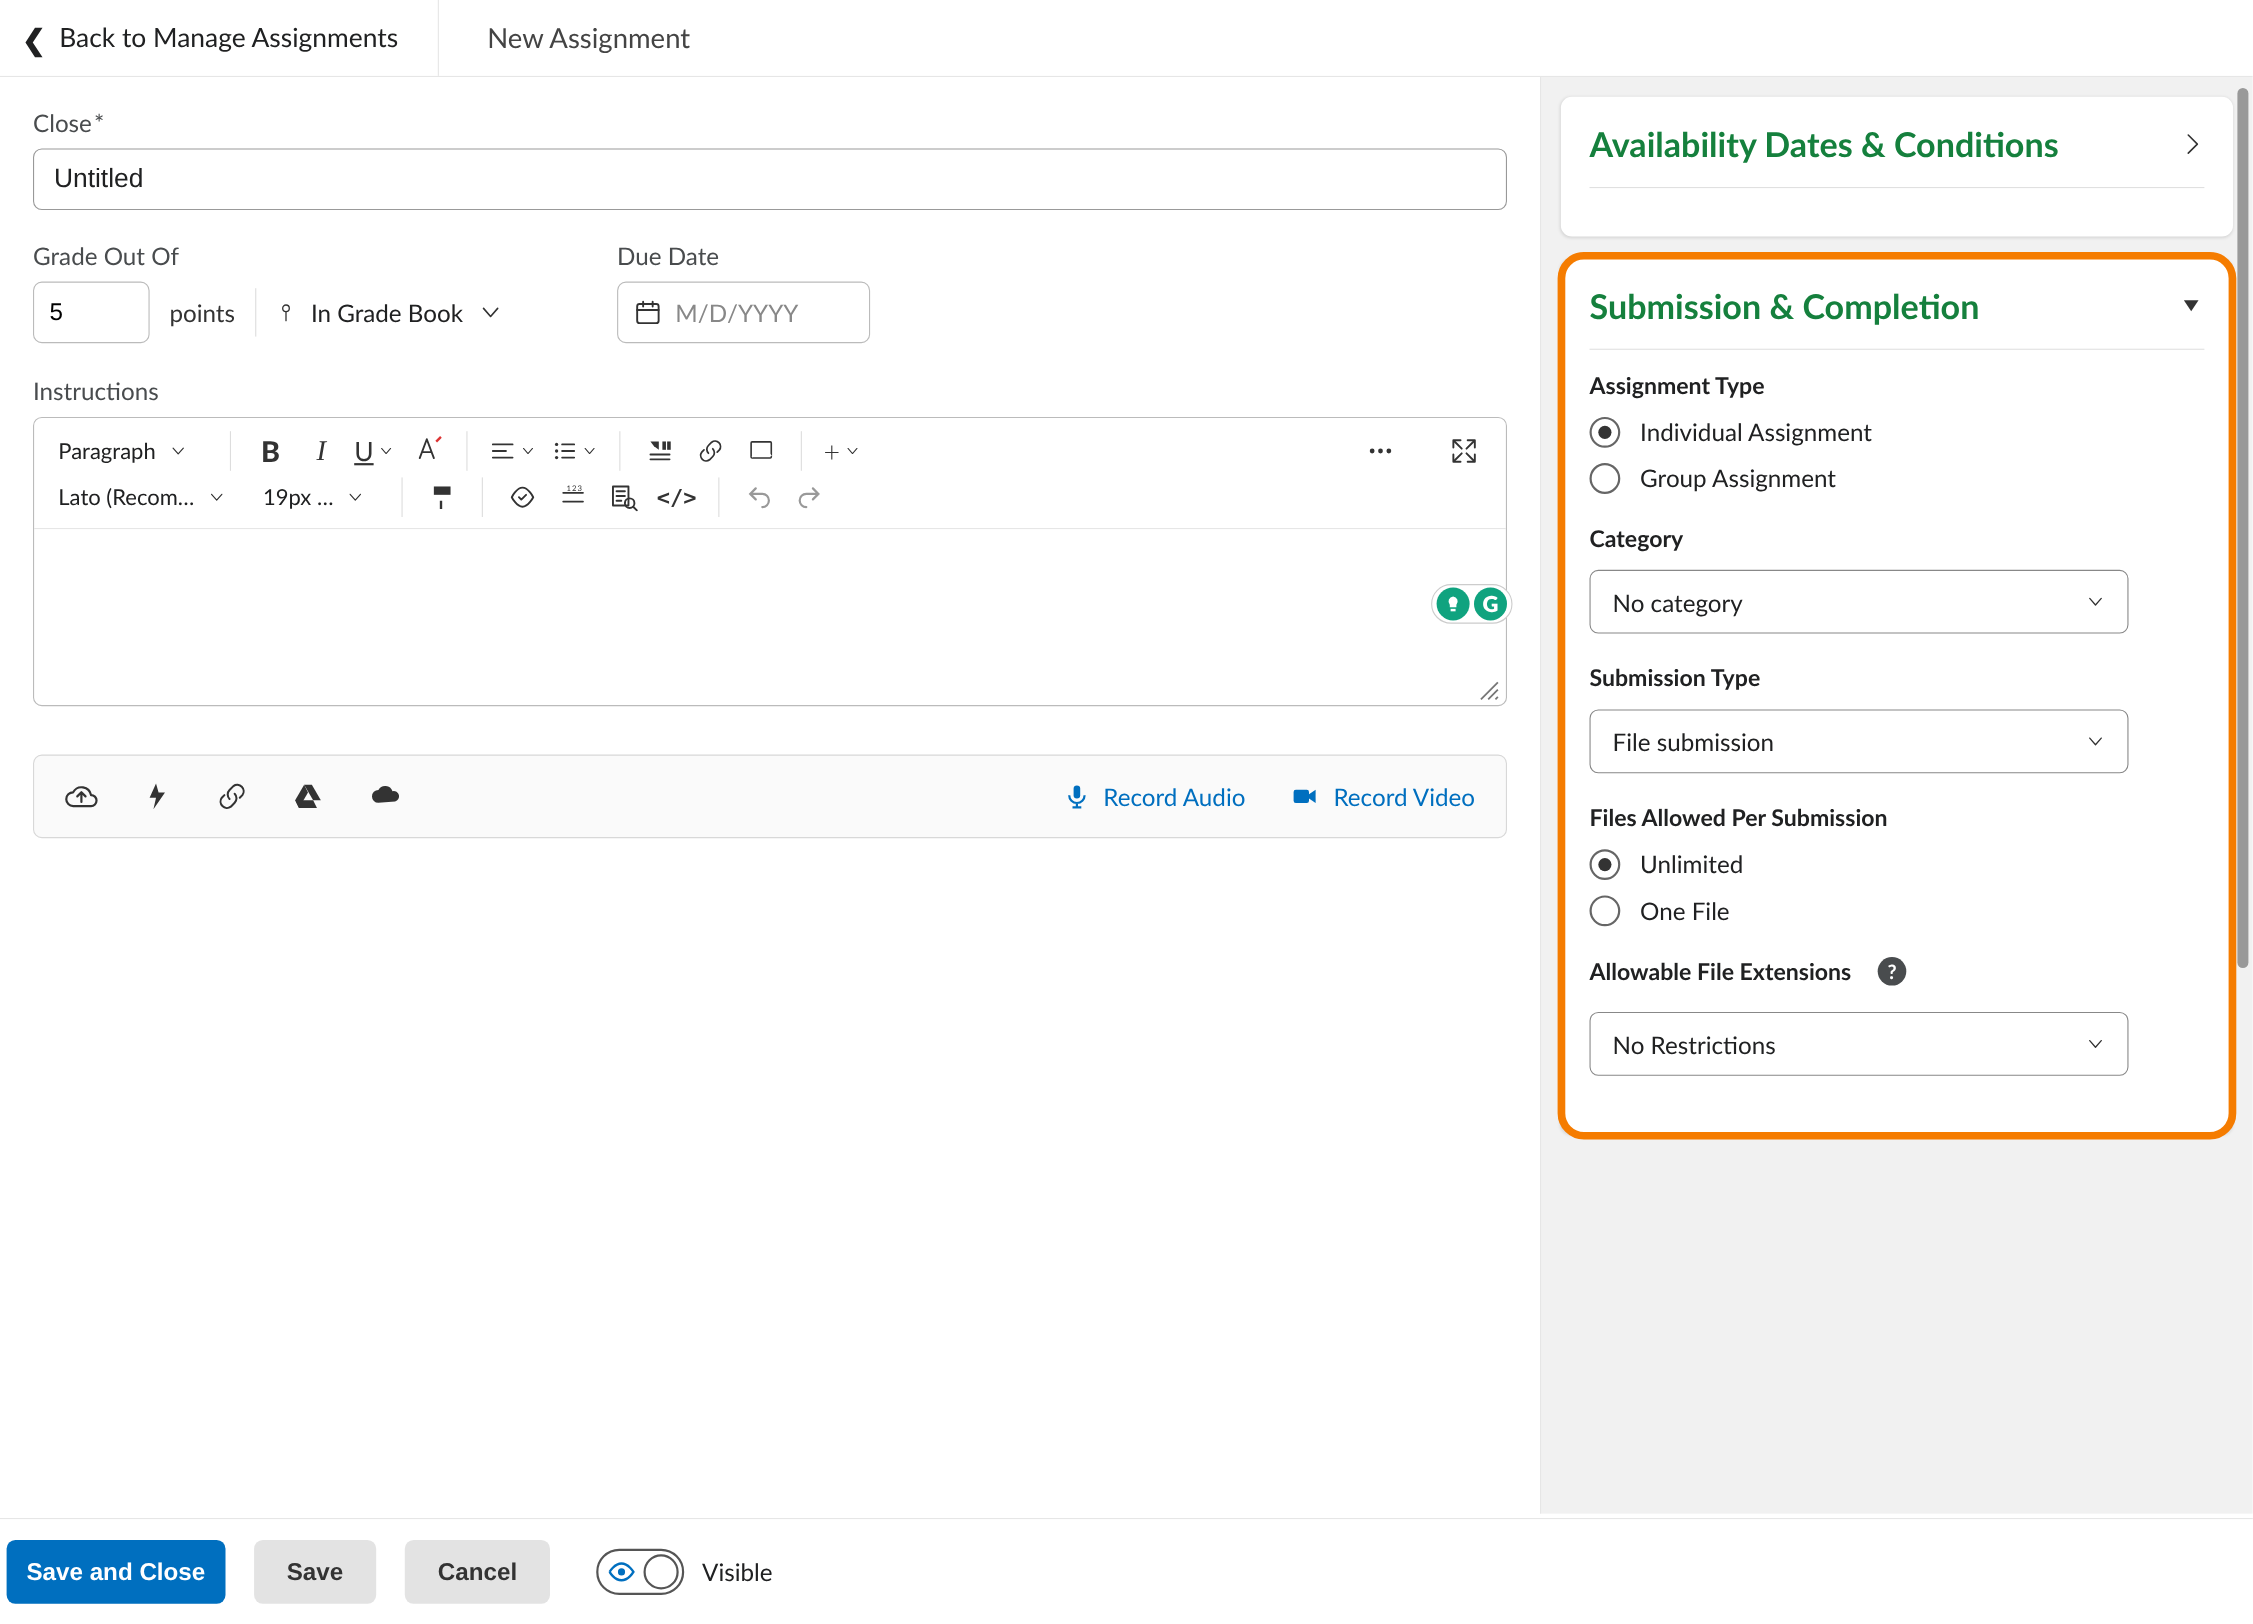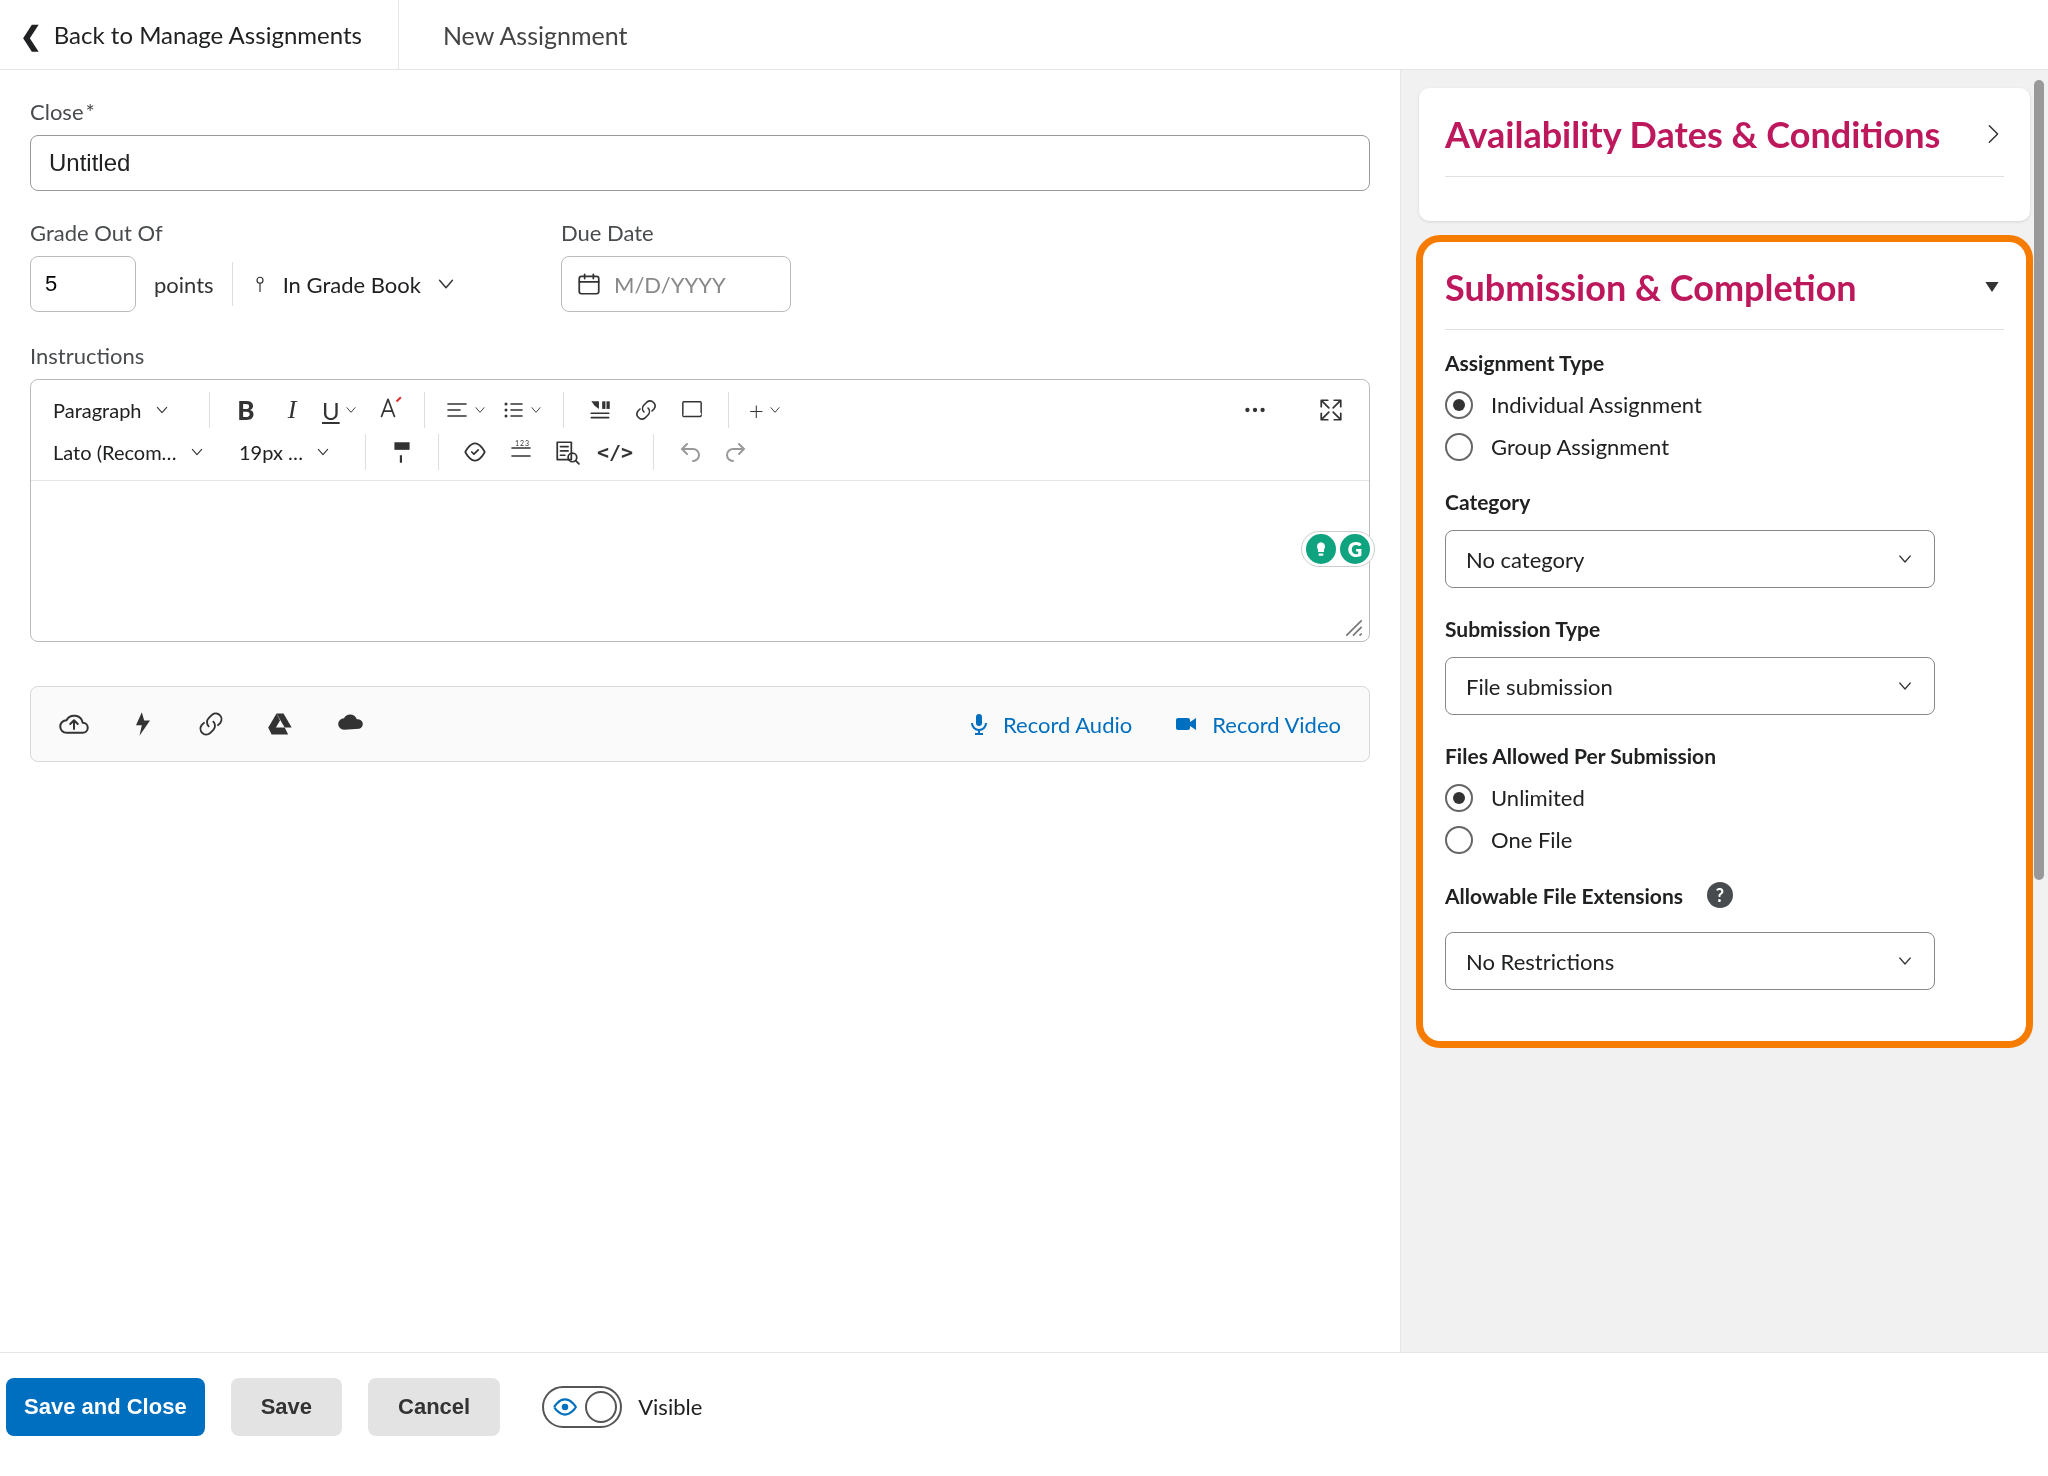--- a/index.html
+++ b/index.html
@@ -45,36 +45,36 @@
 
 
   .attach-bar { margin-top: 44px; border: 1px solid #d8d8d8; background: #fafafa; border-radius: 8px; height: 76px; display: flex; align-items: center; justify-content: space-between; padding: 0 28px; }
   .attach-left { display: flex; gap: 40px; }
   .attach-icon { display:flex; align-items:center; justify-content:center; color:#333; cursor:pointer; height:36px;}
   .attach-right { display: flex; gap: 40px; }
   .rec-link { color: #006fbf; display:flex; align-items:center; gap:12px; cursor:pointer; font-size:22px;}
 
   .panel { background: #fff; border-radius: 10px; box-shadow: 0 1px 3px rgba(0,0,0,.12); margin-bottom: 20px; padding: 24px 26px; }
   .panel-hdr { display: flex; justify-content: space-between; align-items: center; cursor:pointer; }
-  .panel-title { font-size: 36px; font-weight: 700; color: #be185d; }
+  .panel-title { font-size: 31px; font-weight: 700; color: #15803d; }
   .panel-sub { color:#666; margin-top: 24px; font-size: 22px;}
   .panel-sep { border: none; border-top: 1px solid #e0e0e0; margin: 20px 0 20px 0;}
 
   .highlight-panel { position: relative; }
   .highlight-ring { position:absolute; border: 7px solid #f57c00; border-radius: 24px; left: -3px; right: -3px; top: -6px; bottom: -6px; pointer-events:none;}
   .group-label { font-weight: 700; font-size: 21px; margin-bottom: 16px; color:#202122;}
   .radio-row { display:flex; align-items:flex-start; gap: 18px; margin-bottom: 14px; cursor:pointer;}
   .radio { width: 28px; height: 28px; border: 2px solid #666; border-radius: 50%; display:inline-flex; align-items:center; justify-content:center;}
   .radio.checked .dot { width: 12px; height:12px; background:#333; border-radius:50%; }
   .side-select { width: 490px; height: 58px; border: 1px solid #888; border-radius: 8px; display:flex; align-items:center; justify-content:space-between; padding: 0 20px; font-size:22px; background:#fff; cursor:pointer;}
   .sect { margin-bottom: 28px;}
   .label-with-help { display:flex; align-items:center; gap: 24px;}
   .help-circle { width:26px; height:26px; border-radius:50%; background:#494c4e; color:#fff; display:flex; align-items:center; justify-content:center; font-weight:700; font-size:18px; cursor:pointer;}
 
-  .footer { position: absolute; left: 0; right: 0; bottom: 16px; height: 108px; border-top: 1px solid #e6e6e6; display:flex; align-items:center; padding: 0 6px; gap: 26px; background:#fff;}
+  .footer { position: absolute; left: 0; right: 0; bottom: 0; height: 96px; border-top: 1px solid #e6e6e6; display:flex; align-items:center; padding: 0 6px; gap: 26px; background:#fff;}
   .btn { height: 58px; border-radius: 8px; padding: 0 30px; font-size: 22px; cursor:pointer; border:none; display:flex; align-items:center;}
   .btn-primary { background:#006fbf; color:#fff; font-weight:700; padding: 0 18px;}
   .btn-secondary { background:#e3e3e3; color:#333; font-weight:600;}
   .toggle { display:flex; align-items:center; gap: 16px; margin-left: 16px;}
   .toggle-track { width: 80px; height: 42px; border: 2px solid #555; border-radius: 22px; position:relative; cursor:pointer; display:flex; align-items:center;}
   .eye-icon { position:absolute; left: 8px; color:#006fbf;}
   .toggle-knob { position:absolute; right: 3px; width: 32px; height:32px; border:2px solid #555; border-radius:50%; background:#fff;}
   svg { display:block; }
   .icon-stroke { stroke:#333; stroke-width:1.6; fill:none; stroke-linecap:round; stroke-linejoin:round;}
 </style>

